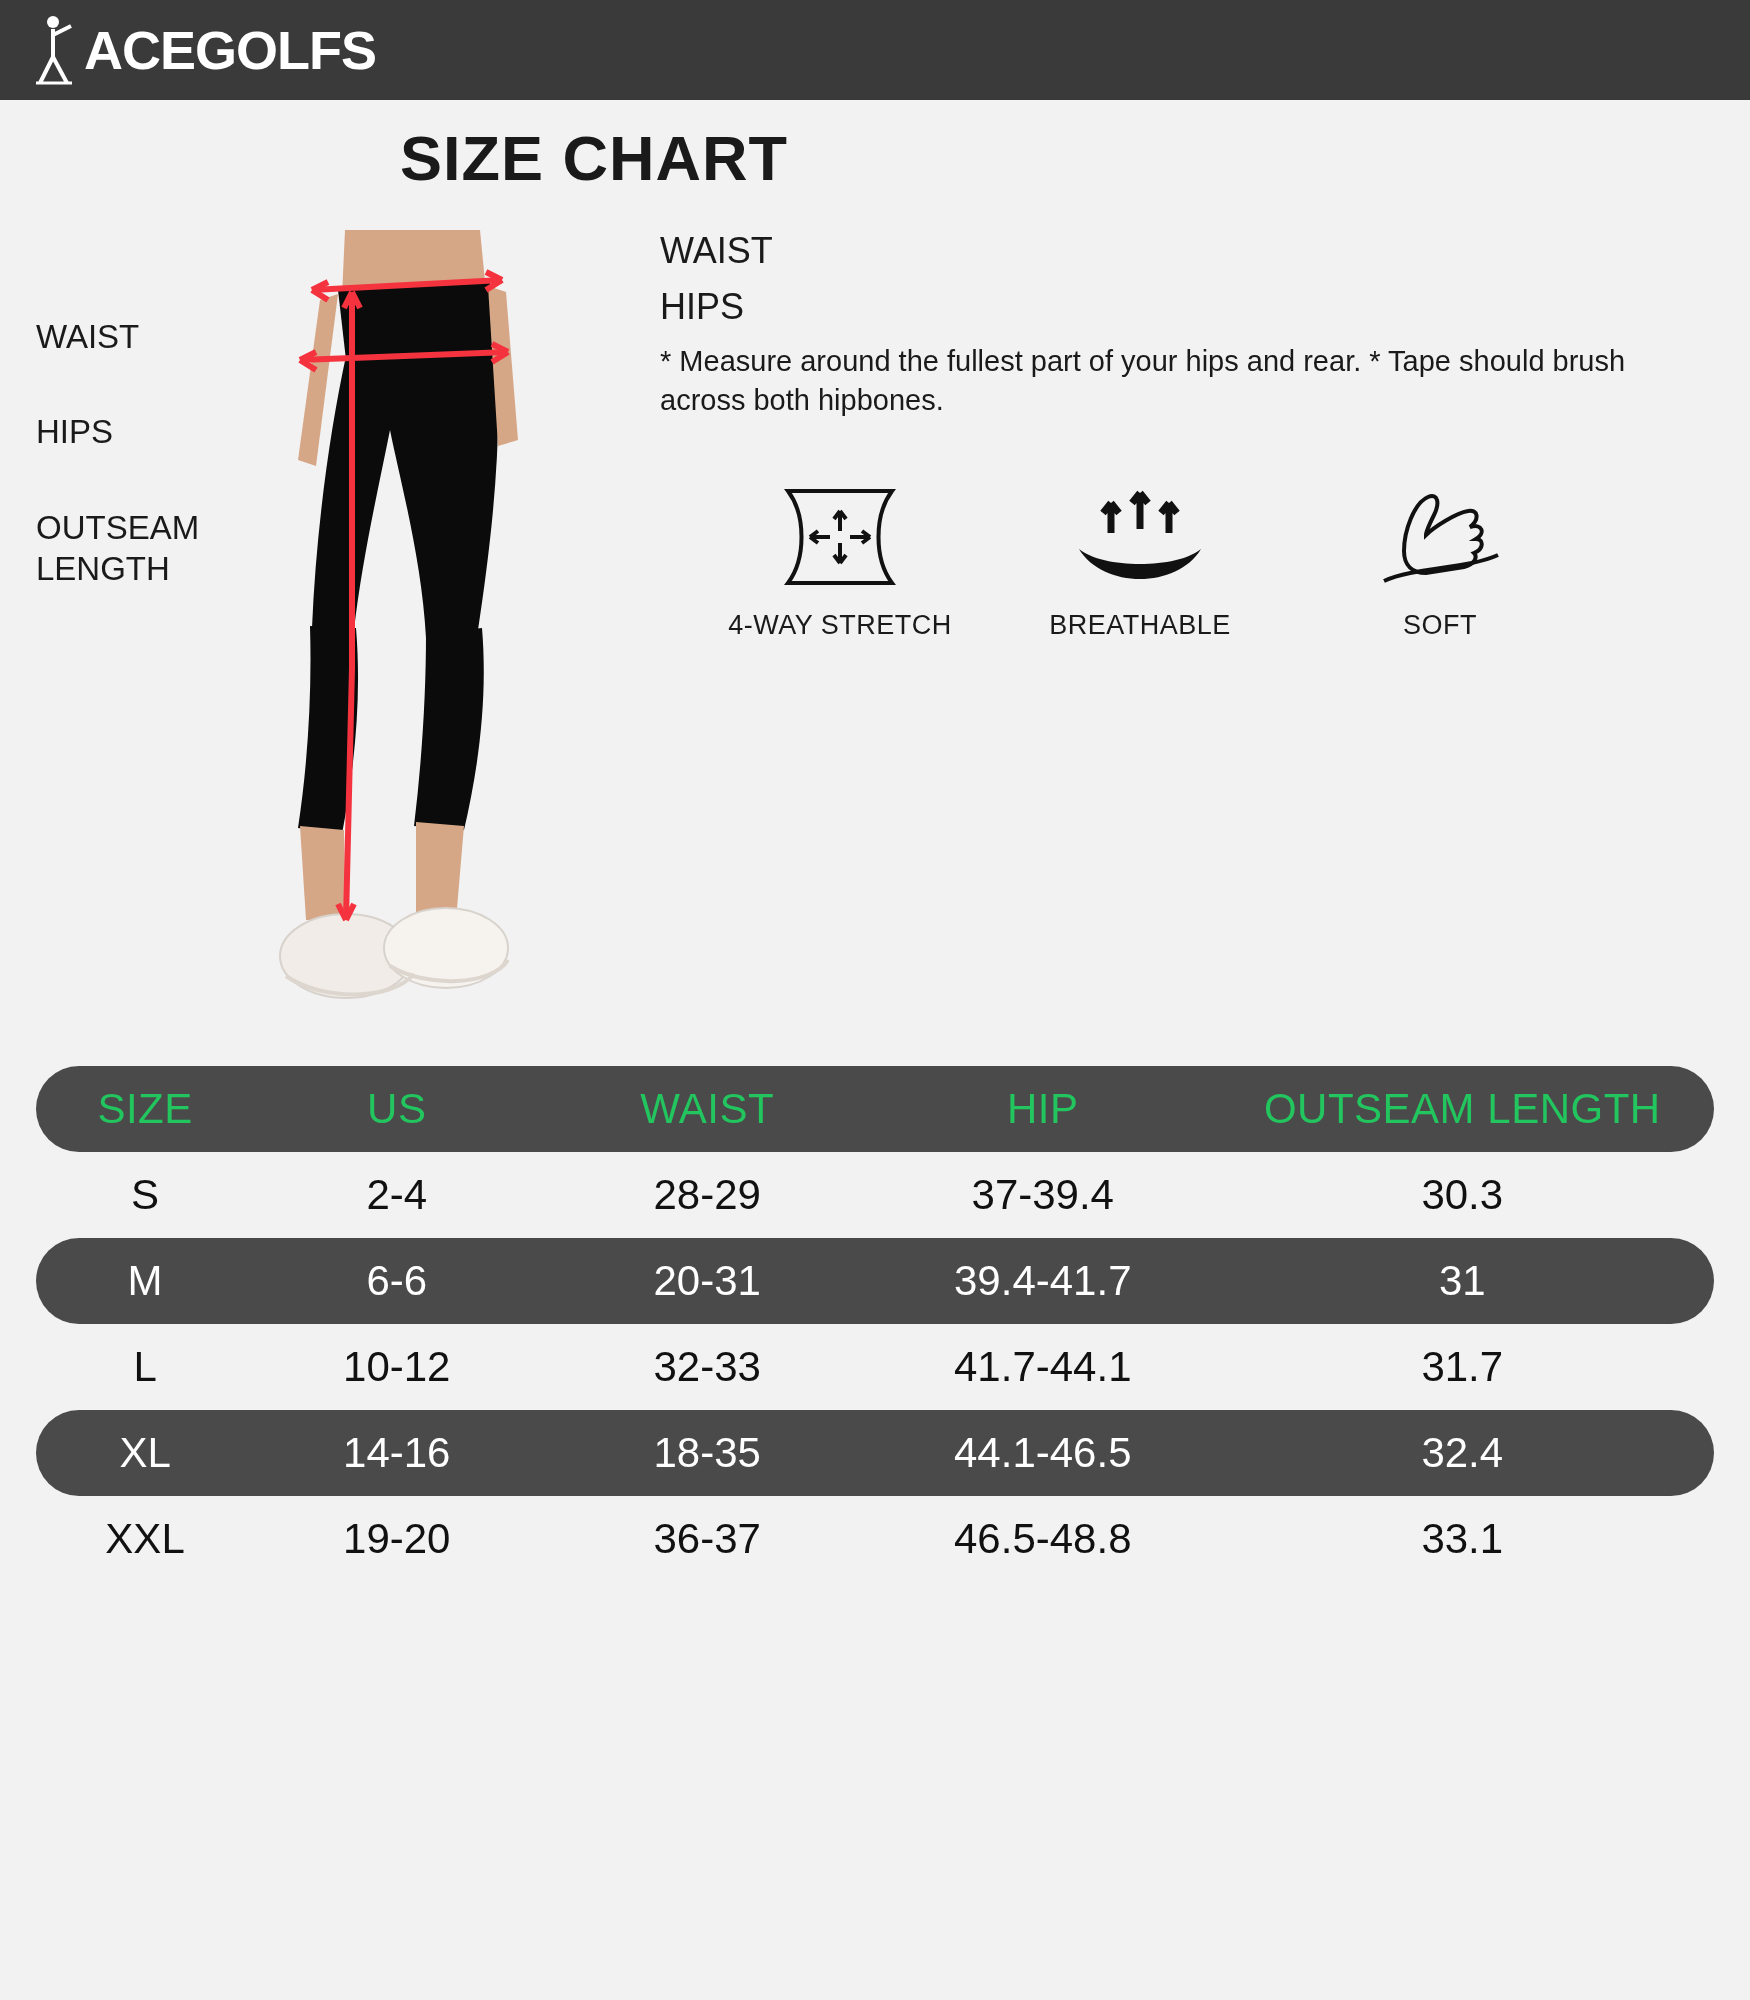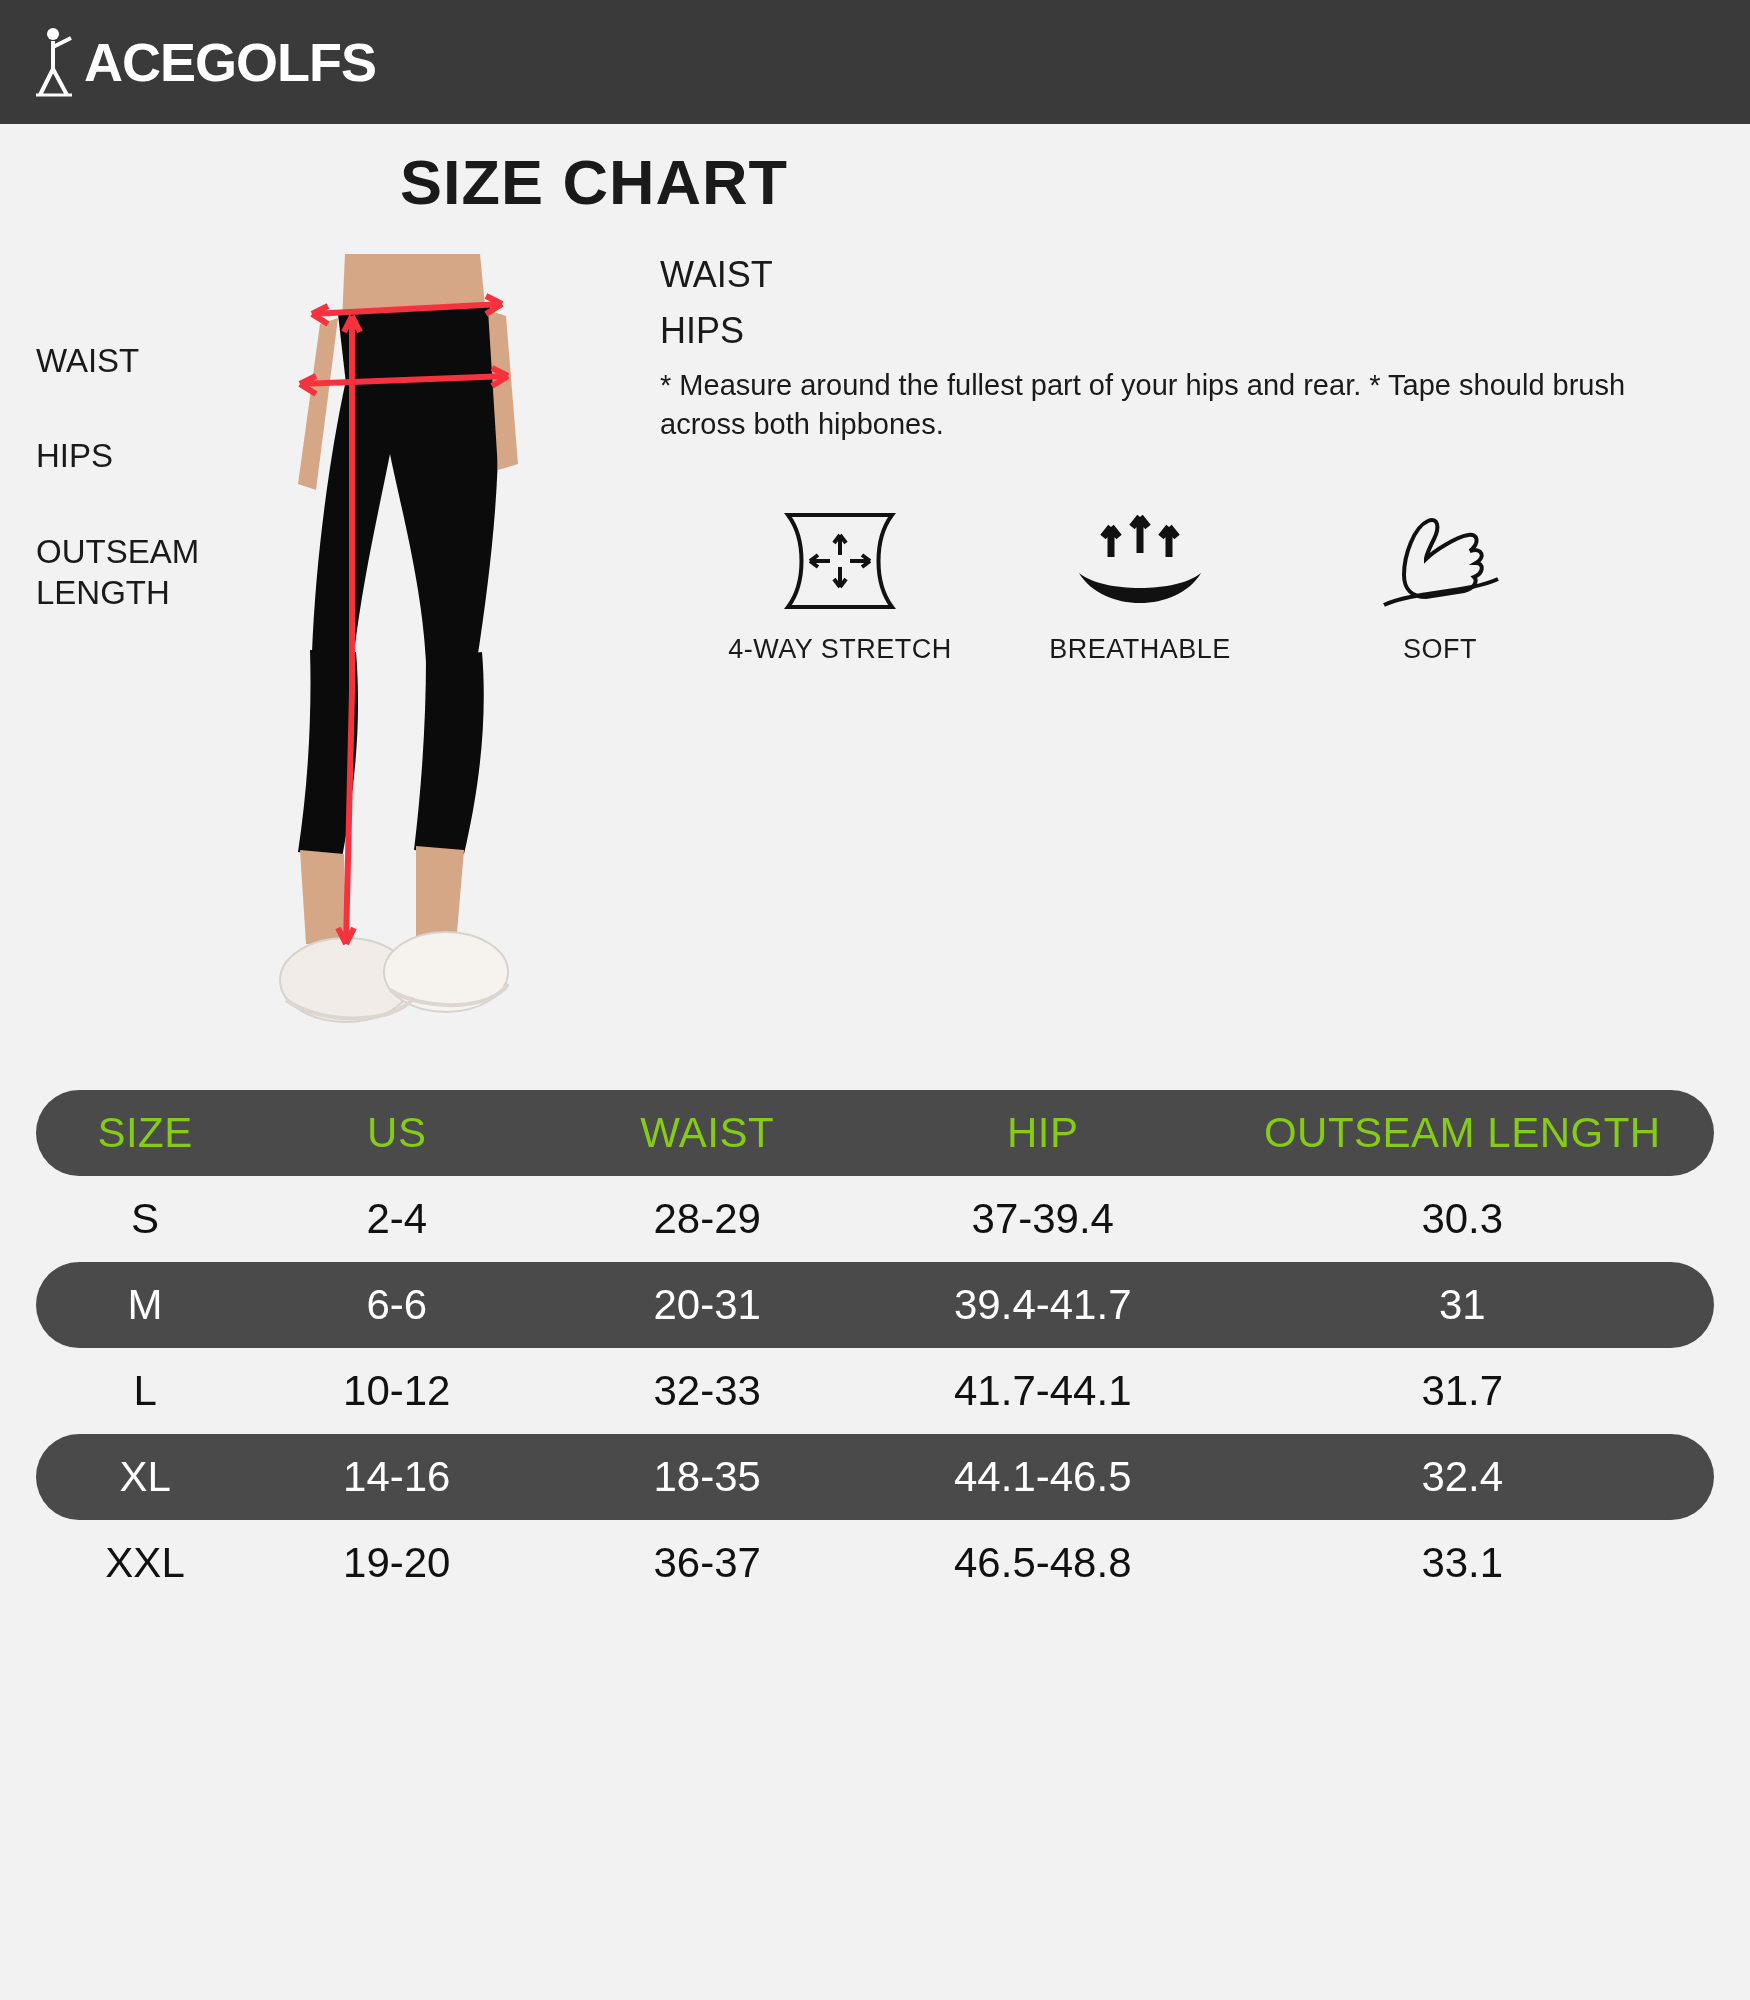--- a/index.html
+++ b/index.html
@@ -10,21 +10,21 @@
     width: 1750px;
     height: 2000px;
     background: #f2f2f2;
     font-family: "Liberation Sans", sans-serif;
     color: #1a1a1a;
     overflow: hidden;
   }
 
   
   .brand-bar {
-    height: 124px;
+    height: 100px;
     background: #3a3a3a;
     display: flex;
     align-items: center;
     padding-left: 26px;
     box-sizing: border-box;
   }
   .brand-logo {
     display: flex;
     align-items: center;
     gap: 4px;
@@ -137,21 +137,21 @@
     table-layout: fixed;
   }
   .size-table th, .size-table td {
     text-align: center;
     font-weight: normal;
   }
   .size-table tr.head-row {
     background: #4a4a4a;
   }
   .size-table tr.head-row th {
-    color: #84cc16;
+    color: #22c55e;
     font-size: 42px;
     height: 84px;
     letter-spacing: 0.5px;
   }
   .size-table tr.alt-row {
     background: #4a4a4a;
   }
   .size-table tr.alt-row td {
     color: #fff;
   }

